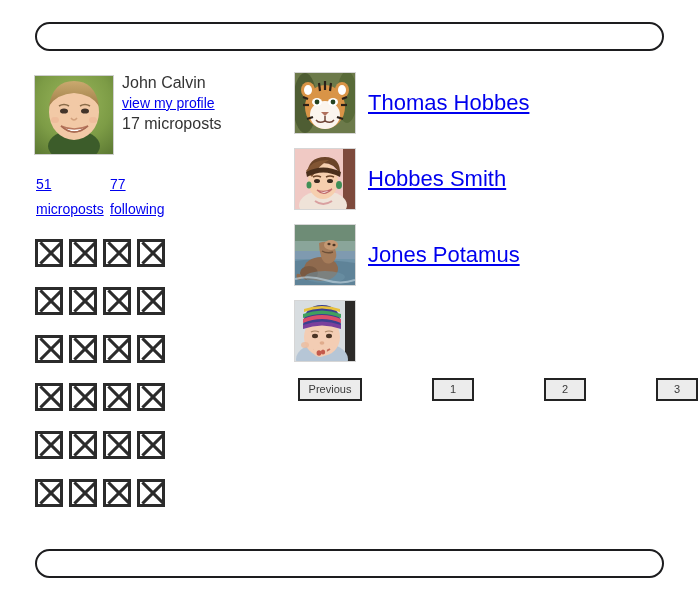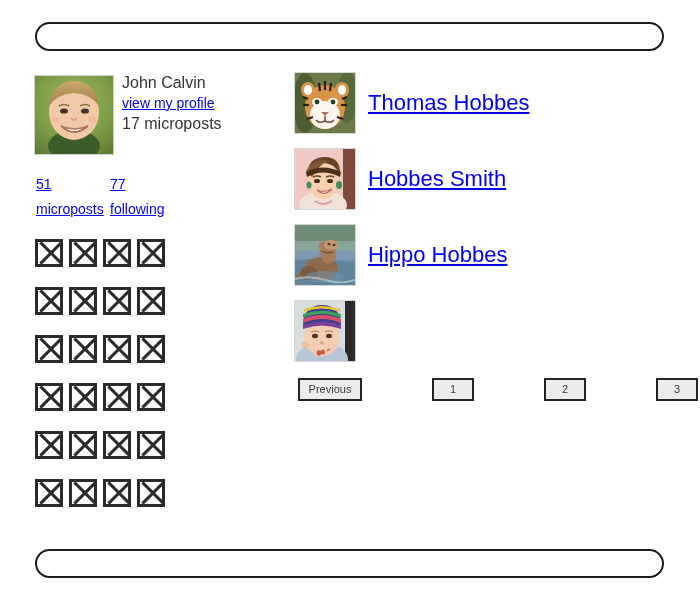--- a/index.html
+++ b/index.html
@@ -359,21 +359,21 @@
       <ellipse cx="36" cy="20" rx="7" ry="5" fill="#c49872"></ellipse>
       <ellipse cx="34" cy="19" rx="1.6" ry="1.2" fill="#4b3626"></ellipse>
       <ellipse cx="39" cy="20" rx="1.6" ry="1.2" fill="#4b3626"></ellipse>
       <path d="M27 26 Q32 29 38 27" stroke="#6d5038" stroke-width="1.4" fill="none"></path>
       <ellipse cx="14" cy="48" rx="9" ry="7" fill="#7a5a42"></ellipse>
       <path d="M6 50 Q0 46 2 54 Q8 56 6 50 Z" fill="#8f6a4e"></path>
       <ellipse cx="30" cy="52" rx="20" ry="6" fill="#6d93a8" opacity="0.55"></ellipse>
       <path d="M0 54 Q14 50 30 55 Q46 60 60 55" stroke="#b9cdd8" stroke-width="2" fill="none" opacity="0.7"></path>
     </svg>
       </div>
-      <a class="user-link">Hippo Hobbes</a>
+      <a class="user-link">Jones Potamus</a>
     </div>
     <div class="user-row">
       <div class="user-avatar">
     <svg width="60" height="60" viewBox="0 0 60 60">
       <rect width="60" height="60" fill="#d8dde0"></rect>
       <rect x="50" width="10" height="60" fill="#2c2a28"></rect>
       <ellipse cx="27" cy="58" rx="26" ry="16" fill="#b6c6d6"></ellipse>
       <ellipse cx="27" cy="36" rx="18" ry="19" fill="#f3cdb4"></ellipse>
       <path d="M8 24 Q9 4 27 4 Q45 4 46 24 Z" fill="#3a3f8f"></path>
       <path d="M8 22 Q27 14 46 22 L46 18 Q27 10 8 18 Z" fill="#d94f6a"></path>

